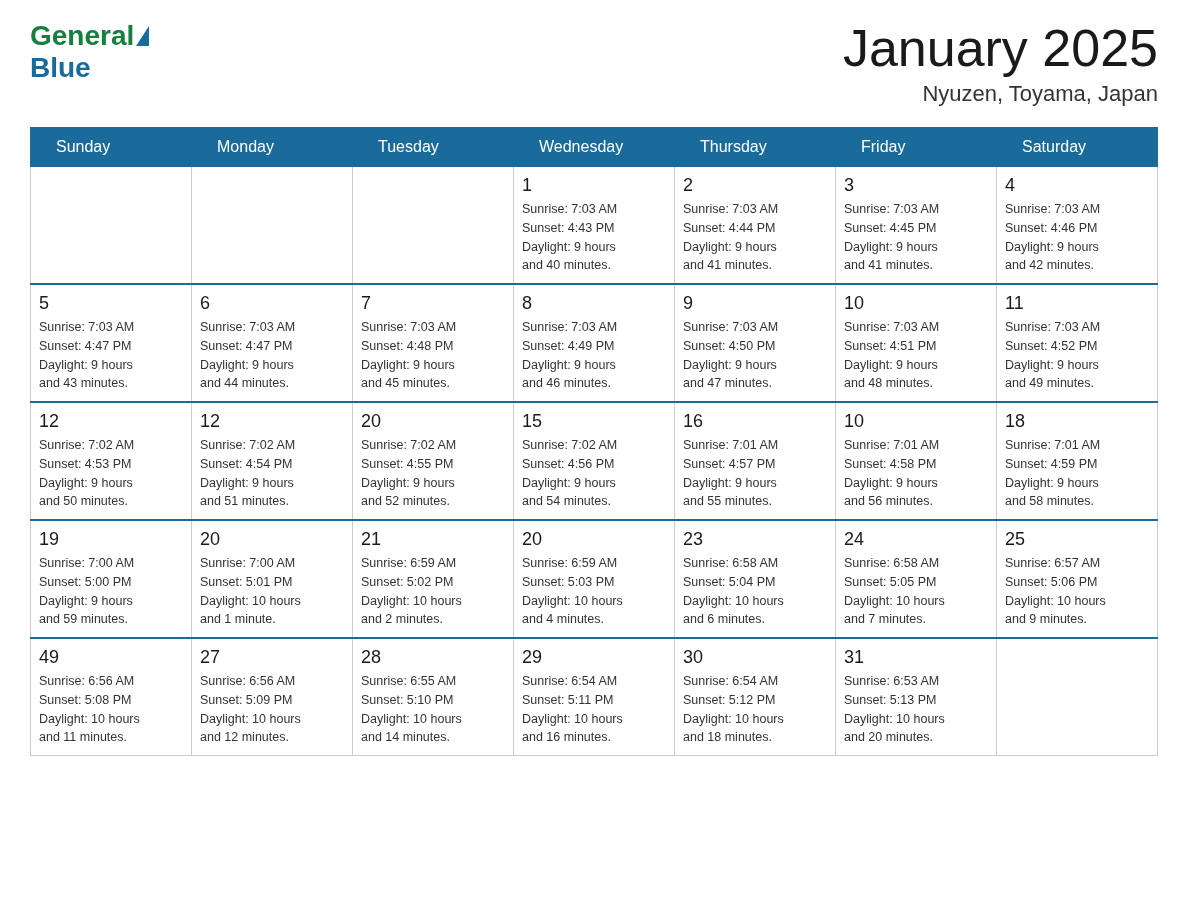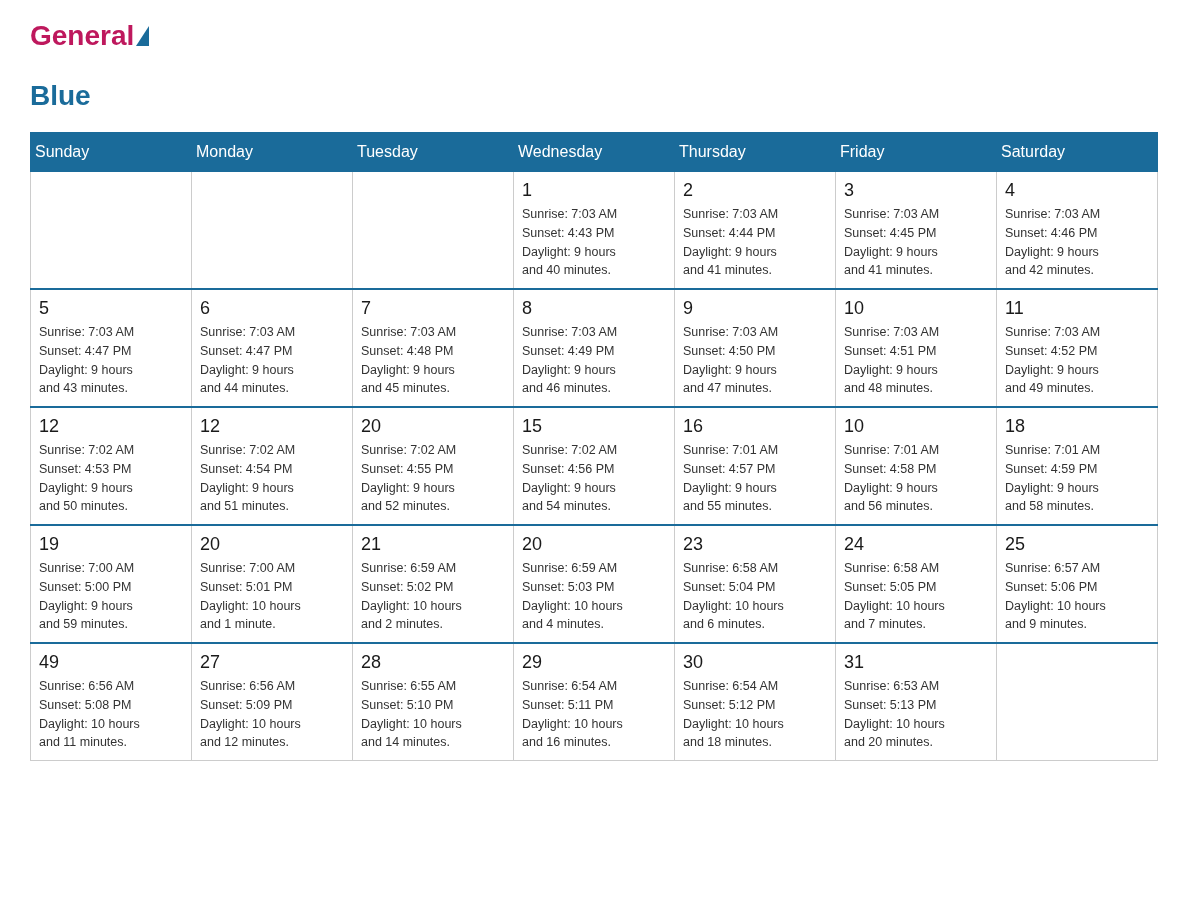--- a/index.html
+++ b/index.html
@@ -17,27 +17,26 @@
       margin-bottom: 20px;
     }
     .logo {
       display: flex;
       align-items: center;
       gap: 4px;
     }
     .logo-text-general {
       font-size: 28px;
       font-weight: bold;
-      color: #be185d;
+      color: #15803d;
     }
     .logo-blue {
       font-size: 28px;
       font-weight: bold;
       color: #1a6b9a;
-      margin-top: 28px;
     }
     .logo-combined {
       display: flex;
       flex-direction: column;
       align-items: flex-start;
     }
     .logo-row1 {
       display: flex;
       align-items: center;
     }
@@ -57,21 +56,21 @@
     }
     table {
       width: 100%;
       border-collapse: collapse;
     }
     thead tr th {
       background-color: #1a6b9a;
       color: #fff;
       font-size: 16px;
       font-weight: normal;
-      padding: 10px 4px;
+      padding: 10px 25px;
       text-align: left;
       border: 1px solid #1a6b9a;
     }
     tbody tr td {
       vertical-align: top;
       padding: 8px;
       border: 1px solid #ccc;
       width: 14.28%;
       font-size: 13px;
       color: #333;
@@ -103,20 +102,24 @@
     <div class="logo-combined">
       <div class="logo-row1">
         <span class="logo-text-general">General</span>
         <div style="display:inline-flex; flex-direction:column; align-items:center; margin-left:2px;">
           <div style="width:0;height:0;border-left:13px solid transparent;border-right:0px solid transparent;border-bottom:20px solid #1a6b9a;margin-bottom:0px;"></div>
         </div>
       </div>
       <span class="logo-blue" style="margin-left:0px;">Blue</span>
     </div>
   </div>
+  <div class="title-section">
+    <div class="calendar-title">January 2025</div>
+    <div class="calendar-subtitle">Nyuzen, Toyama, Japan</div>
+  </div>
 </div>
 
 <table>
   <thead>
     <tr>
     <th>Sunday</th>
         <th>Monday</th>
         <th>Tuesday</th>
         <th>Wednesday</th>
         <th>Thursday</th>

